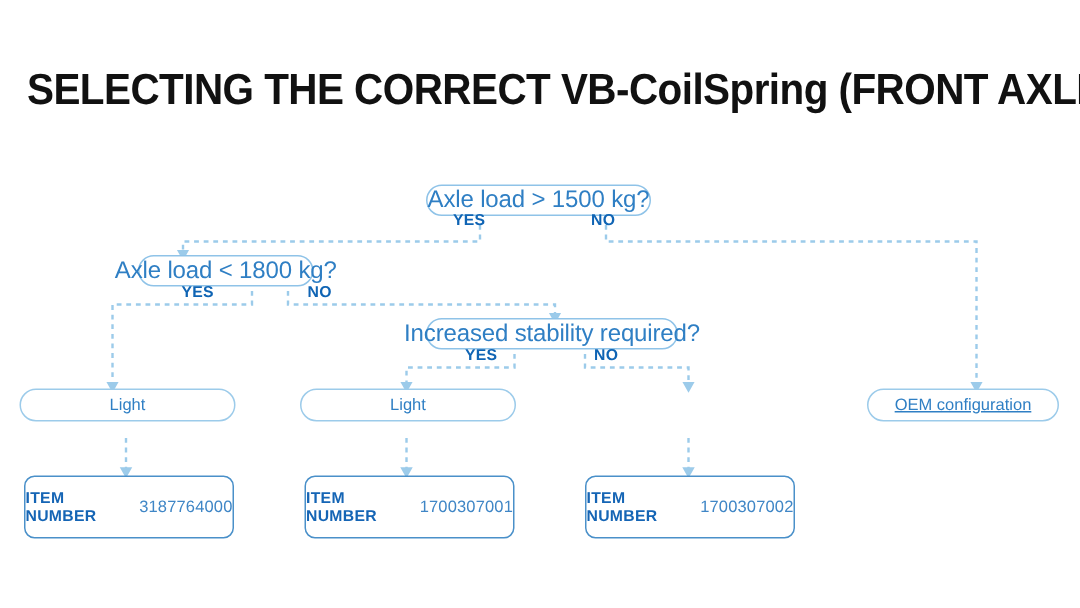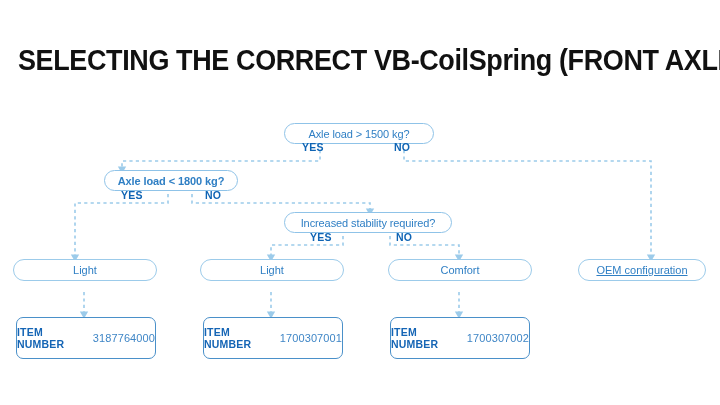--- a/index.html
+++ b/index.html
@@ -54,21 +54,21 @@
     align-items: center;
     justify-content: center;
     background: #ffffff;
   }
 
   .decision {
     height: 21px;
     border: 1.2px solid #8fc3e8;
     border-radius: 11px;
     color: #2f7fc4;
-    font-size: 11px;
+    font-size: 16px;
     letter-spacing: -0.1px;
     white-space: nowrap;
     justify-content: center;
   }
 
   .result {
     height: 22px;
     border: 1.2px solid #9ccbea;
     border-radius: 11px;
     color: #2f7fc4;
@@ -138,43 +138,40 @@
       <path d="M459,292 L459,315" marker-end="url(#arrow)"></path>
     </g>
   </svg>
 
   <div class="node decision" style="left:284px; top:123px; width:150px;">
     <span>Axle load &gt; 1500 kg?</span>
   </div>
   <div class="branch" style="left:302px; top:141px;">YES</div>
   <div class="branch" style="left:394px; top:141px;">NO</div>
 
-  <div class="node decision" style="left:104px; top:170px; width:134px;font-weight:bold;">
+  <div class="node decision" style="left:92px; top:170px; width:117px;">
     <span>Axle load &lt; 1800 kg?</span>
   </div>
   <div class="branch" style="left:121px; top:189px;">YES</div>
   <div class="branch" style="left:205px; top:189px;">NO</div>
 
   <div class="node decision" style="left:284px; top:212px; width:168px;">
     <span>Increased stability required?</span>
   </div>
   <div class="branch" style="left:310px; top:231px;">YES</div>
   <div class="branch" style="left:396px; top:231px;">NO</div>
 
   <div class="node result" style="left:13px; top:259px; width:144px;">
     <span>Light</span>
   </div>
 
   <div class="node result" style="left:200px; top:259px; width:144px;">
     <span>Light</span>
   </div>
 
-  <div class="node result" style="left:388px; top:259px; width:144px;">
-    <span>Comfort</span>
-  </div>
 
   <div class="node result" style="left:578px; top:259px; width:128px;text-decoration:underline;">
     <span>OEM configuration</span>
   </div>
 
   <div class="node itembox" style="left:16px; top:317px; width:140px;">
     <span class="ilabel">ITEM NUMBER</span>
     <span class="ivalue">3187764000</span>
   </div>
 

